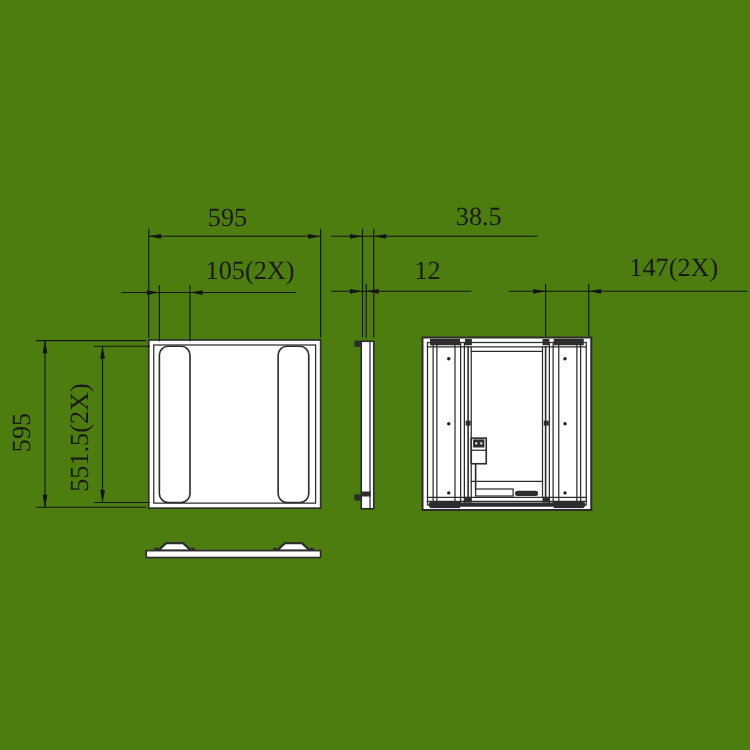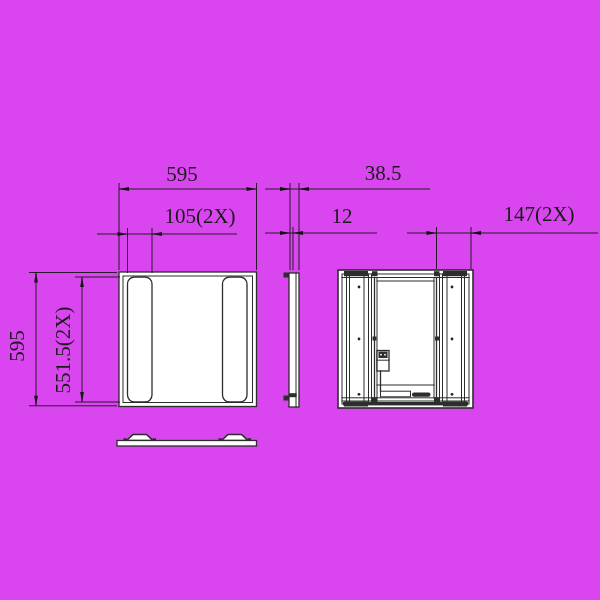--- a/index.html
+++ b/index.html
@@ -1,16 +1,16 @@
 <!DOCTYPE html>
 <html><head>
 <meta charset="utf-8">
 <style>
   html,body{margin:0;padding:0;background:#ffffff;}
-  .canvas{position:relative;width:600px;height:600px;background:#d946ef;overflow:hidden;}
+  .canvas{position:relative;width:600px;height:600px;background:#4d7c0f;overflow:hidden;}
   svg{display:block;}
   
   .geo{fill:none;stroke-width:1.3;stroke-linecap:square;}
   .fw{fill:#ffffff;}
   .nf{fill:none;}
   .thin{stroke-width:1;}
   .ow{stroke-width:1.6;}
   .thick{stroke-width:1.7;}
   .dk{fill:#2d2d2d;stroke:none;}
   .dkc{fill:#232323;stroke:none;}

